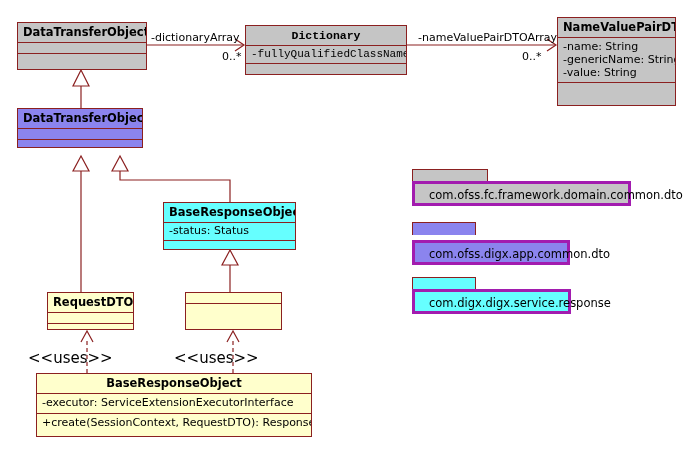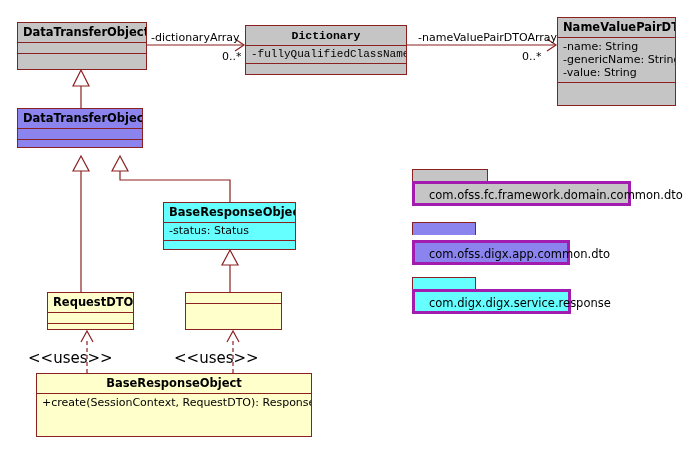--- a/index.html
+++ b/index.html
@@ -205,20 +205,21 @@
     <div class="compartment empty"></div>
   </div>
 
   <div class="uml-class fill-yellow" style="left:185px; top:292px; width:97px; height:38px;">
     <div class="compartment empty"></div>
     <div class="compartment empty"></div>
   </div>
 
   <div class="uml-class fill-yellow" style="left:36px; top:373px; width:276px; height:64px;">
     <div class="compartment title">BaseResponseObject</div>
+    <div class="compartment attr" style="padding:3px 5px;">-executor: ServiceExtensionExecutorInterface</div>
     <div class="compartment op" style="padding:3px 5px;">+create(SessionContext, RequestDTO): ResponseDTO</div>
   </div>
 
   <div class="pkg" style="left:412px; top:169px;">
     <div class="pkg-tab fill-gray" style="left:0px; top:0px; width:76px; height:13px;"></div>
     <div class="pkg-body fill-gray" style="left:0px; top:12px; width:219px; height:25px;">com.ofss.fc.framework.domain.common.dto</div>
   </div>
 
   <div class="pkg" style="left:412px; top:222px;">
     <div class="pkg-tab fill-purple" style="left:0px; top:0px; width:64px; height:13px;"></div>

